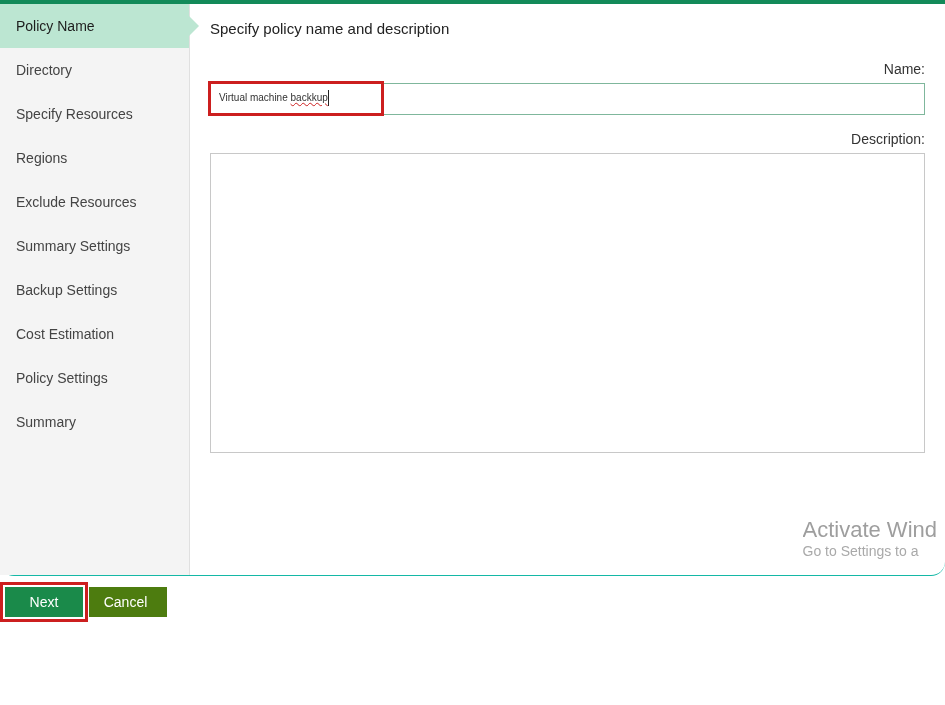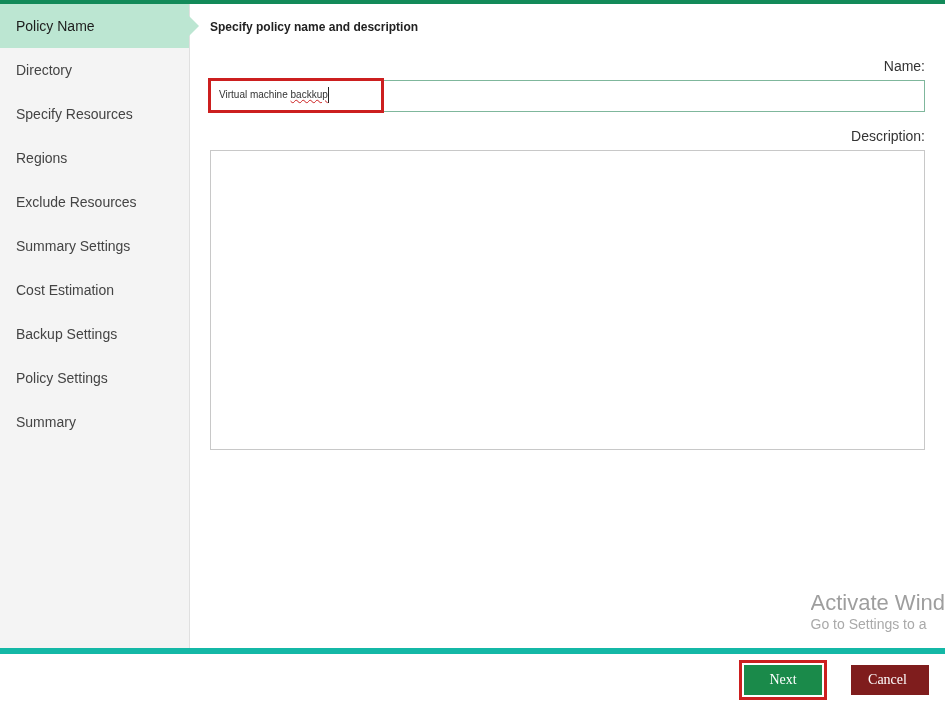--- a/index.html
+++ b/index.html
@@ -1,18 +1,18 @@
 <!DOCTYPE html>
 <html><head>
 <meta charset="utf-8">
 <style>
   * { box-sizing: border-box; margin: 0; padding: 0; }
   html, body { width: 945px; height: 705px; font-family: "Segoe UI", Arial, sans-serif; font-size: 14px; color: #333; overflow: hidden; background: #fff; }
   .topbar { height: 4px; background: #138a59; width: 100%; }
-  .frame { display: flex; height: 650px; border-bottom: 6px solid #14b8a6; }
+  .frame { display: flex; height: 572px; border-bottom: 1px solid #14b8a6; border-radius: 14px; }
   .sidebar { width: 193px; background: #f4f4f4; border-right: 1px solid #e0e0e0; position: relative; }
   .sidebar-item {
     padding: 14px 16px;
     font-size: 14px;
     color: #444;
     cursor: pointer;
     position: relative;
   }
   .sidebar-item.active {
     background: #bce6d2;
@@ -23,21 +23,21 @@
     position: absolute;
     right: -10px;
     top: 50%;
     margin-top: -10px;
     width: 0; height: 0;
     border-top: 10px solid transparent;
     border-bottom: 10px solid transparent;
     border-left: 10px solid #bce6d2;
   }
   .main { flex: 1; padding: 16px 20px 0 20px; position: relative; }
-  .page-title { font-weight: 700; font-size: 12px; color: #222; margin-bottom: 24px; }
+  .page-title { font-weight: 400; font-size: 15px; color: #222; margin-bottom: 24px; }
   .label { font-size: 14px; color: #333; margin-bottom: 6px; text-align: right; }
   .field-wrap { position: relative; margin-bottom: 16px; }
   .name-input {
     width: 715px;
     height: 32px;
     border: 1px solid #7fb79c;
     padding: 4px 8px;
     font-size: 14px;
     font-family: inherit;
     color: #333;
@@ -55,51 +55,49 @@
     height: 300px;
     border: 1px solid #c8c8c8;
     padding: 6px 8px;
     font-size: 14px;
     font-family: inherit;
     resize: none;
     outline: none;
   }
   .watermark {
     position: absolute;
-    right: 0;
+    right: 8px;
     bottom: 16px;
     text-align: left;
     color: #b9b9b9;
     pointer-events: none;
     overflow: hidden;
     white-space: nowrap;
   }
   .watermark .wm1 { font-size: 22px; font-weight: 400; color: #9e9e9e; }
   .watermark .wm2 { font-size: 14px; color: #a9a9a9; }
   .footer {
     height: 51px;
     display: flex;
-    justify-content: flex-end;
     align-items: center;
     padding-right: 16px;
-    gap: 24px;
-    font-family: Liberation Serif, serif;
+    gap: 1px;
   }
   .btn {
     min-width: 78px;
     height: 30px;
     border: none;
     font-size: 14px;
     font-family: inherit;
     cursor: pointer;
     color: #fff;
     padding: 0 14px;
   }
   .btn-next { background: #1a8a4a; }
-  .btn-cancel { background: #7f1d1d; padding-left: 9px; }
+  .btn-cancel { background: #4d7c0f; padding-left: 9px; }
   .btn-next-wrap {
     border: 3px solid #cc1f1f;
     padding: 2px;
     display: inline-flex;
   }
   .squiggle {
     text-decoration: underline;
     text-decoration-style: wavy;
     text-decoration-color: #cc1f1f;
     text-decoration-thickness: 1px;
@@ -140,24 +138,24 @@
     <div class="sidebar-item">
       <span>Regions</span>
     </div>
     <div class="sidebar-item">
       <span>Exclude Resources</span>
     </div>
     <div class="sidebar-item">
       <span>Summary Settings</span>
     </div>
     <div class="sidebar-item">
-      <span>Cost Estimation</span>
+      <span>Backup Settings</span>
     </div>
     <div class="sidebar-item">
-      <span>Backup Settings</span>
+      <span>Cost Estimation</span>
     </div>
     <div class="sidebar-item">
       <span>Policy Settings</span>
     </div>
     <div class="sidebar-item">
       <span>Summary</span>
     </div>
   </div>
 
   <div class="main">

